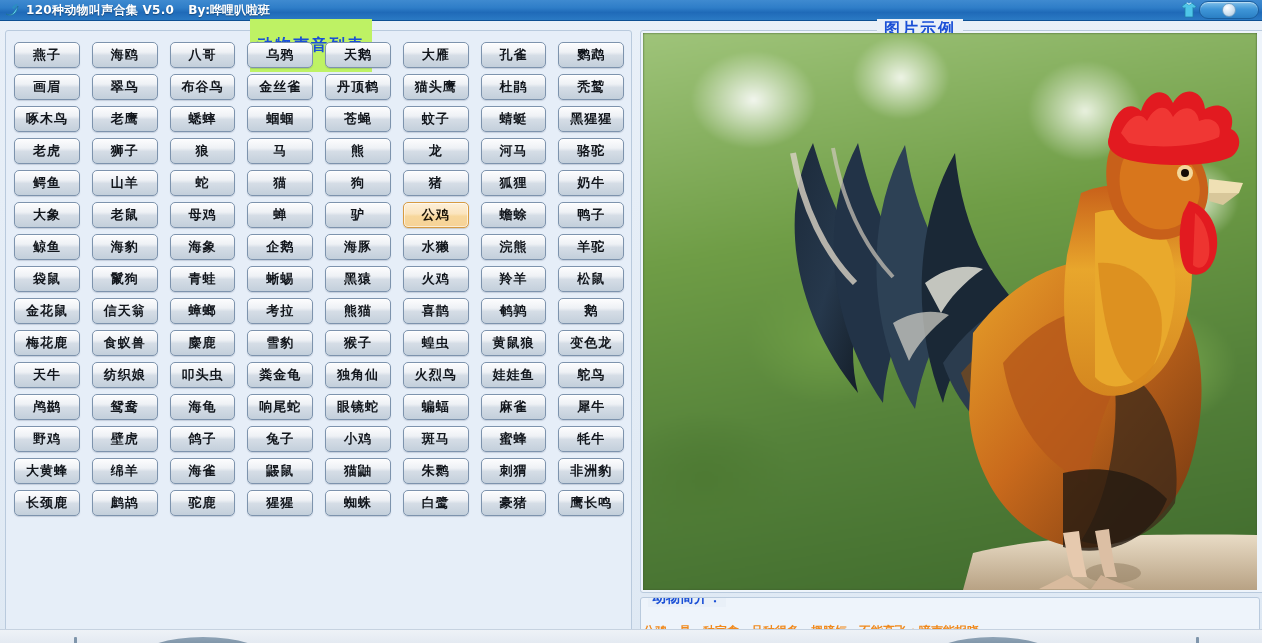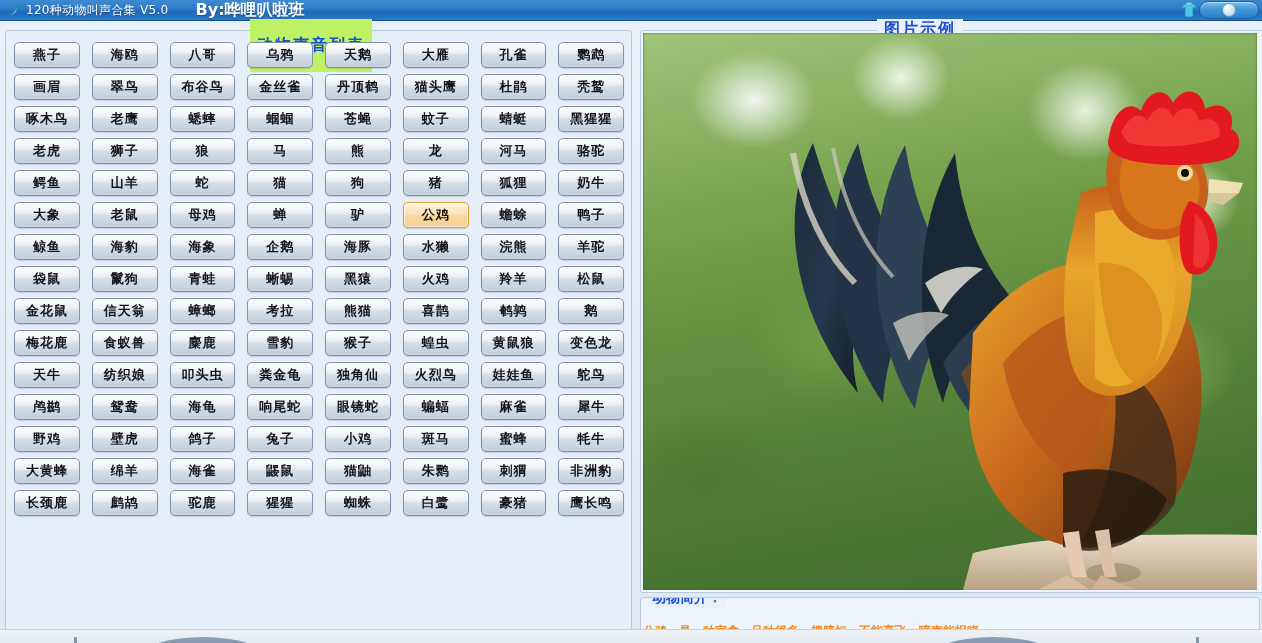--- a/index.html
+++ b/index.html
@@ -18,26 +18,26 @@
     border-bottom:1px solid #0d4f92;
     display:flex;align-items:center;
     box-sizing:border-box;
   }
   .tb-icon{
     width:15px;height:14px;margin-left:5px;margin-right:6px;
     position:relative;flex:0 0 auto;
   }
   .tb-icon svg{display:block}
   .tb-title{
-    color:#ffffff;font-size:12px;font-weight:normal;
+    color:#ffffff;font-size:12px;font-weight:bold;
     letter-spacing:.3px;white-space:nowrap;
     text-shadow:0 1px 1px rgba(0,0,0,.35);
   }
   .tb-by{
-    color:#ffffff;font-size:16px;font-weight:bold;margin-left:27px;
+    color:#ffffff;font-size:12px;font-weight:bold;margin-left:14px;
     white-space:nowrap;text-shadow:0 1px 1px rgba(0,0,0,.35);
   }
   .tb-right{margin-left:auto;display:flex;align-items:center;padding-right:3px;}
   .tb-shirt{width:16px;height:17px;margin-right:2px;}
   .tb-pill{
     width:58px;height:16px;border-radius:9px;
     background:linear-gradient(180deg,#7fc0ea 0%,#3f96d8 45%,#2a7fc4 100%);
     border:1px solid #1a5e9e;
     display:flex;align-items:center;justify-content:center;
     box-shadow:inset 0 1px 1px rgba(255,255,255,.5);

